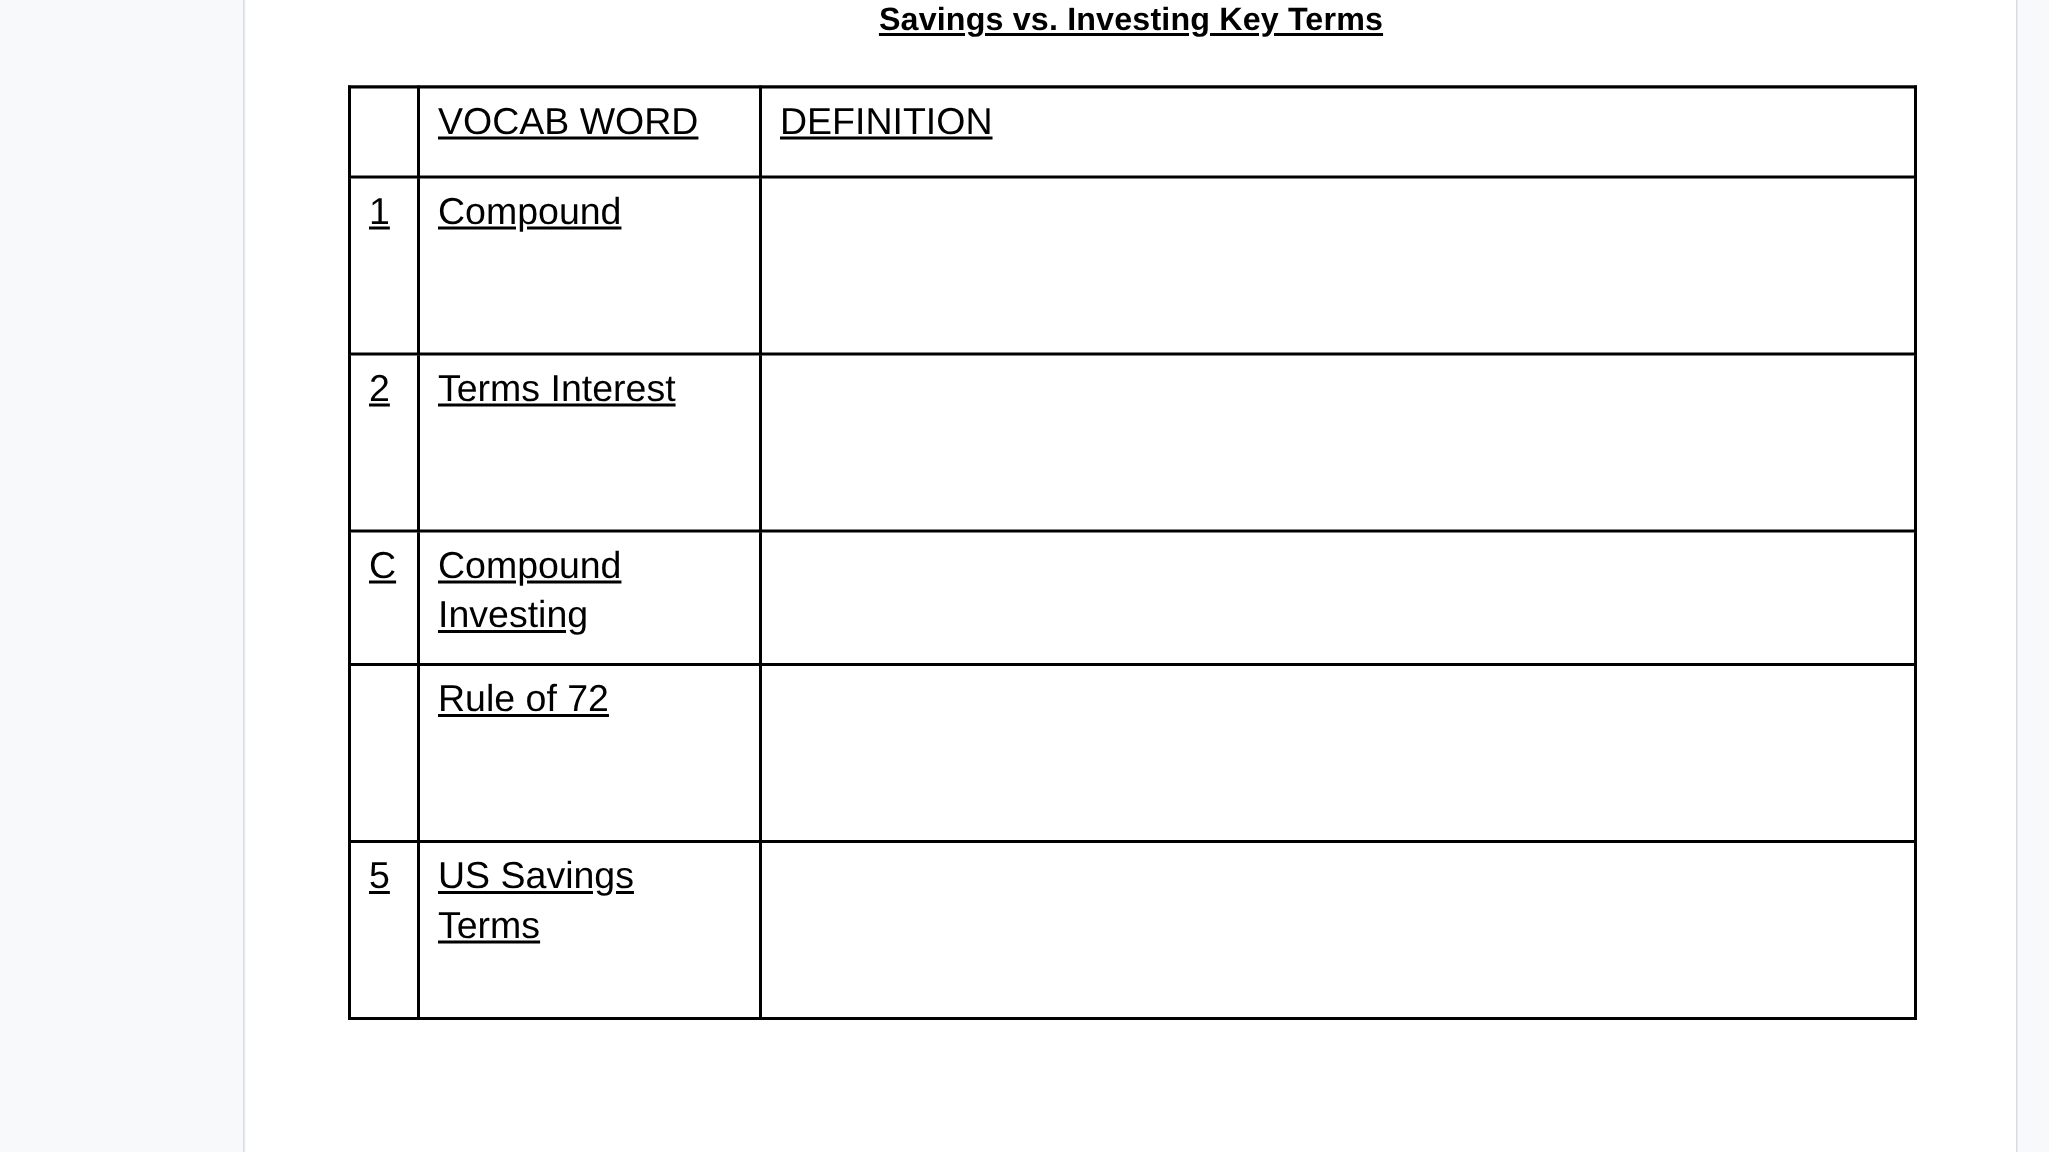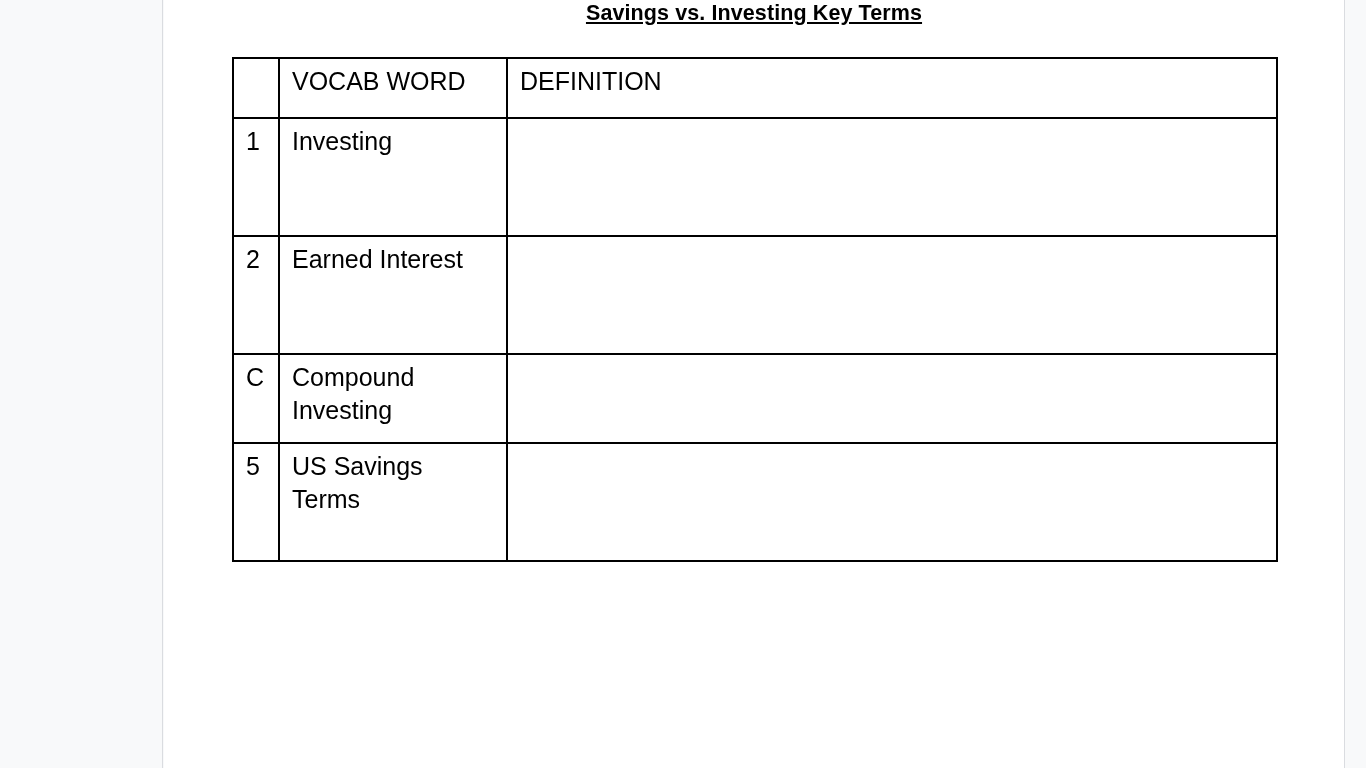--- a/index.html
+++ b/index.html
@@ -64,20 +64,21 @@
 
   .table-area {
     padding: 31px 0 0 68px;
   }
 
   table.vocab {
     border-collapse: collapse;
     width: 1044px;
     table-layout: fixed;
     background: #0f172a;
+    text-decoration: underline;
   }
 
   table.vocab td, table.vocab th {
     border: 2px solid #000000;
     vertical-align: top;
     padding: 6px 10px 6px 12px;
     font-size: 25px;
     font-weight: normal;
     color: #000000;
     line-height: 33px;
@@ -119,36 +120,41 @@
         </colgroup>
         <tbody>
           <tr class="header-row">
             <td class="cell-num"></td>
             <td>VOCAB WORD</td>
             <td>DEFINITION</td>
           </tr>
 
           <tr class="body-row">
             <td class="cell-num h-104">1</td>
-            <td class="h-104">Investing</td>
+            <td class="h-104">Compound</td>
             <td class="def-cell h-104"></td>
           </tr>
 
           <tr class="body-row">
             <td class="cell-num h-104">2</td>
-            <td class="h-104">Earned Interest</td>
+            <td class="h-104">Terms Interest</td>
             <td class="def-cell h-104"></td>
           </tr>
 
           <tr class="body-row">
             <td class="cell-num h-75">C</td>
             <td class="h-75">Compound Investing</td>
             <td class="def-cell h-75"></td>
           </tr>
 
+          <tr class="body-row">
+            <td class="cell-num h-104"></td>
+            <td class="h-104">Rule of 72</td>
+            <td class="def-cell h-104"></td>
+          </tr>
 
           <tr class="body-row">
             <td class="cell-num h-104">5</td>
             <td class="h-104">US Savings Terms</td>
             <td class="def-cell h-104"></td>
           </tr>
         </tbody>
       </table>
     </div>
 

